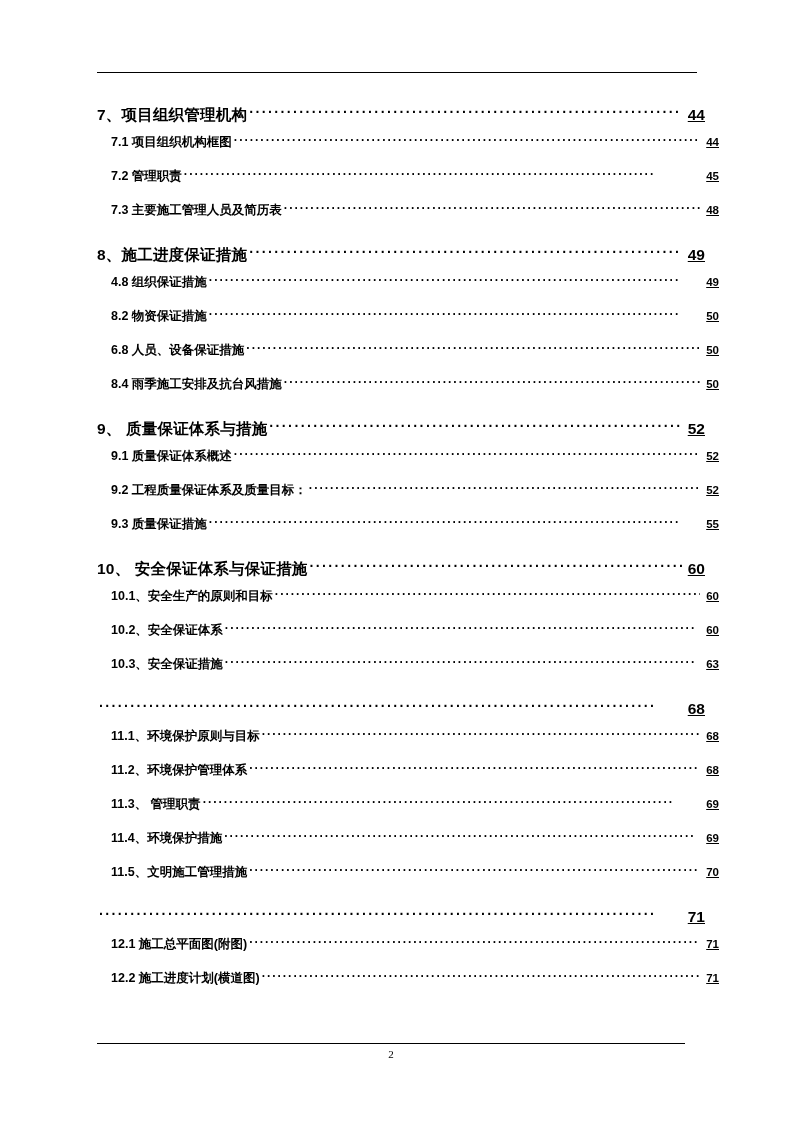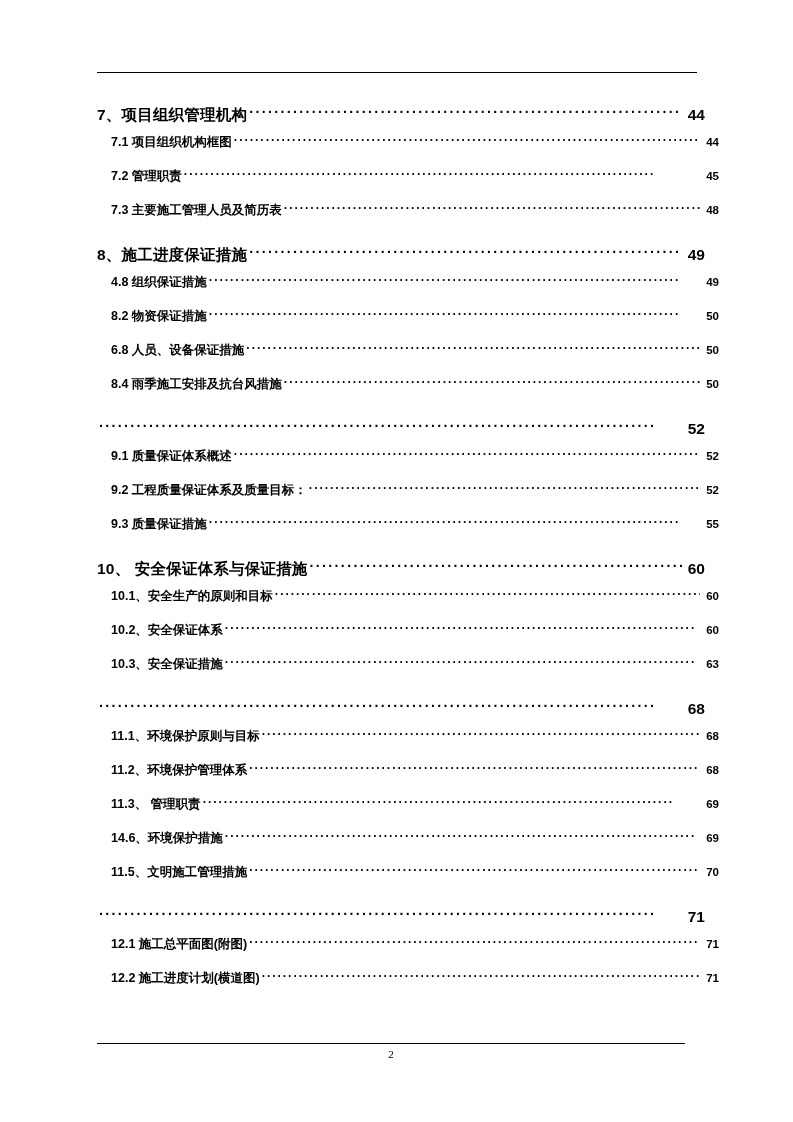--- a/index.html
+++ b/index.html
@@ -68,20 +68,21 @@
     margin: 0 1px 0 2px;
     position: relative;
     top: -2px;
     font-size: 13px;
     letter-spacing: 1.2px;
     color: #000;
   }
   .pageno {
     flex: 0 0 auto;
     text-align: right;
+    text-decoration: underline;
   }
 
   
   .lvl1 {
     font-size: 15.5px;
     font-weight: bold;
     font-family: "Liberation Sans", sans-serif;
     height: 38px;
     align-items: center;
     margin-top: 6px;
@@ -150,20 +151,21 @@
         <span class="toc-label">6.8 人员、设备保证措施</span>
         <span class="leader">·························································································</span>
         <span class="pageno">50</span>
       </div>
       <div class="toc-row lvl2 indent2">
         <span class="toc-label">8.4  雨季施工安排及抗台风措施</span>
         <span class="leader">·························································································</span>
         <span class="pageno">50</span>
       </div>
       <div class="toc-row lvl1 sec-gap">
+        <span class="toc-label">9、 质量保证体系与措施</span>
         <span class="leader">·························································································</span>
         <span class="pageno">52</span>
       </div>
       <div class="toc-row lvl2 indent2">
         <span class="toc-label">9.1 质量保证体系概述</span>
         <span class="leader">·························································································</span>
         <span class="pageno">52</span>
       </div>
       <div class="toc-row lvl2 indent2">
         <span class="toc-label">9.2 工程质量保证体系及质量目标：</span>
@@ -208,21 +210,21 @@
         <span class="toc-label">11.2、环境保护管理体系</span>
         <span class="leader">·························································································</span>
         <span class="pageno">68</span>
       </div>
       <div class="toc-row lvl2 indent2">
         <span class="toc-label">11.3、 管理职责</span>
         <span class="leader">·························································································</span>
         <span class="pageno">69</span>
       </div>
       <div class="toc-row lvl2 indent2">
-        <span class="toc-label">14.6、环境保护措施</span>
+        <span class="toc-label">11.4、环境保护措施</span>
         <span class="leader">·························································································</span>
         <span class="pageno">69</span>
       </div>
       <div class="toc-row lvl2 indent2">
         <span class="toc-label">11.5、文明施工管理措施</span>
         <span class="leader">·························································································</span>
         <span class="pageno">70</span>
       </div>
       <div class="toc-row lvl1 sec-gap">
         <span class="leader">·························································································</span>

